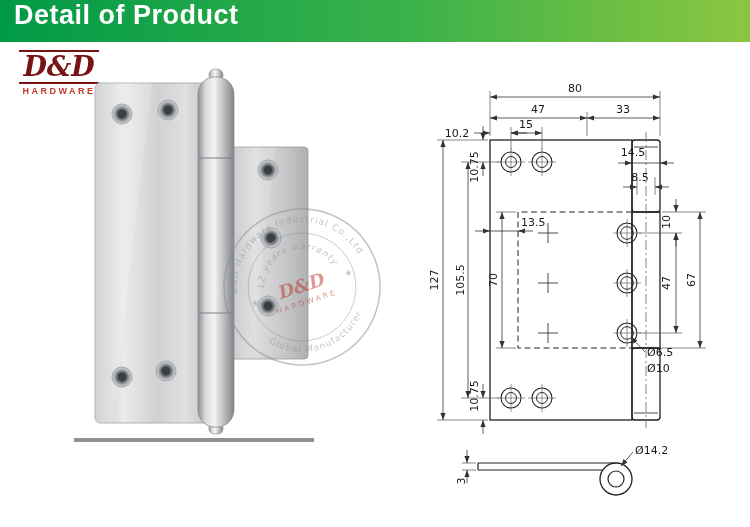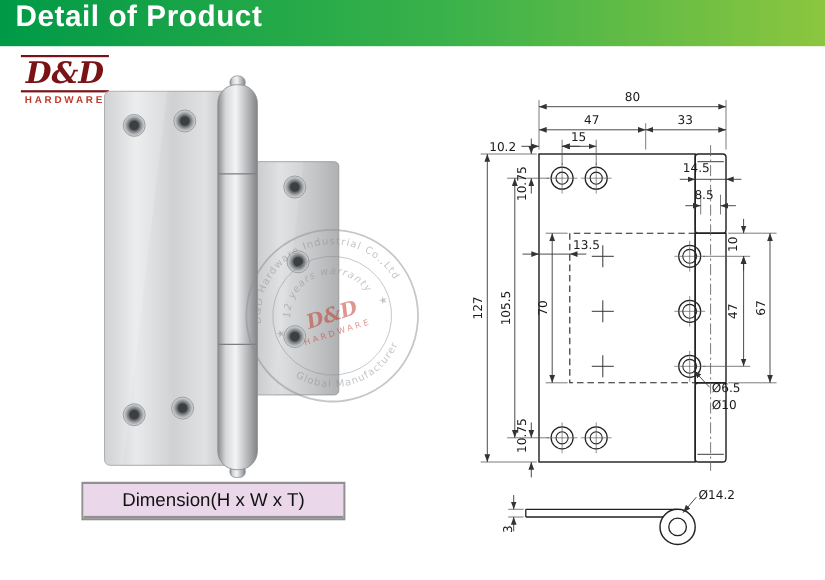--- a/index.html
+++ b/index.html
@@ -258,14 +258,13 @@
       <line x1="67" y1="400" x2="67" y2="413" marker-end="url(#arw)"></line>
       <line x1="67" y1="433" x2="67" y2="420" marker-end="url(#arw)"></line>
       <line x1="221" y1="416" x2="233" y2="402" marker-start="url(#arw)"></line>
     </g>
     <text class="dt" transform="translate(65 431) rotate(-90)" text-anchor="middle">3</text>
     <text class="dt" x="235" y="404">Ø14.2</text>
   </g>
 </svg>
 
 <div class="dim-table">
-  <div class="row hdr">Dimension(H x W x T)</div>
 </div>
 
 </body></html>

